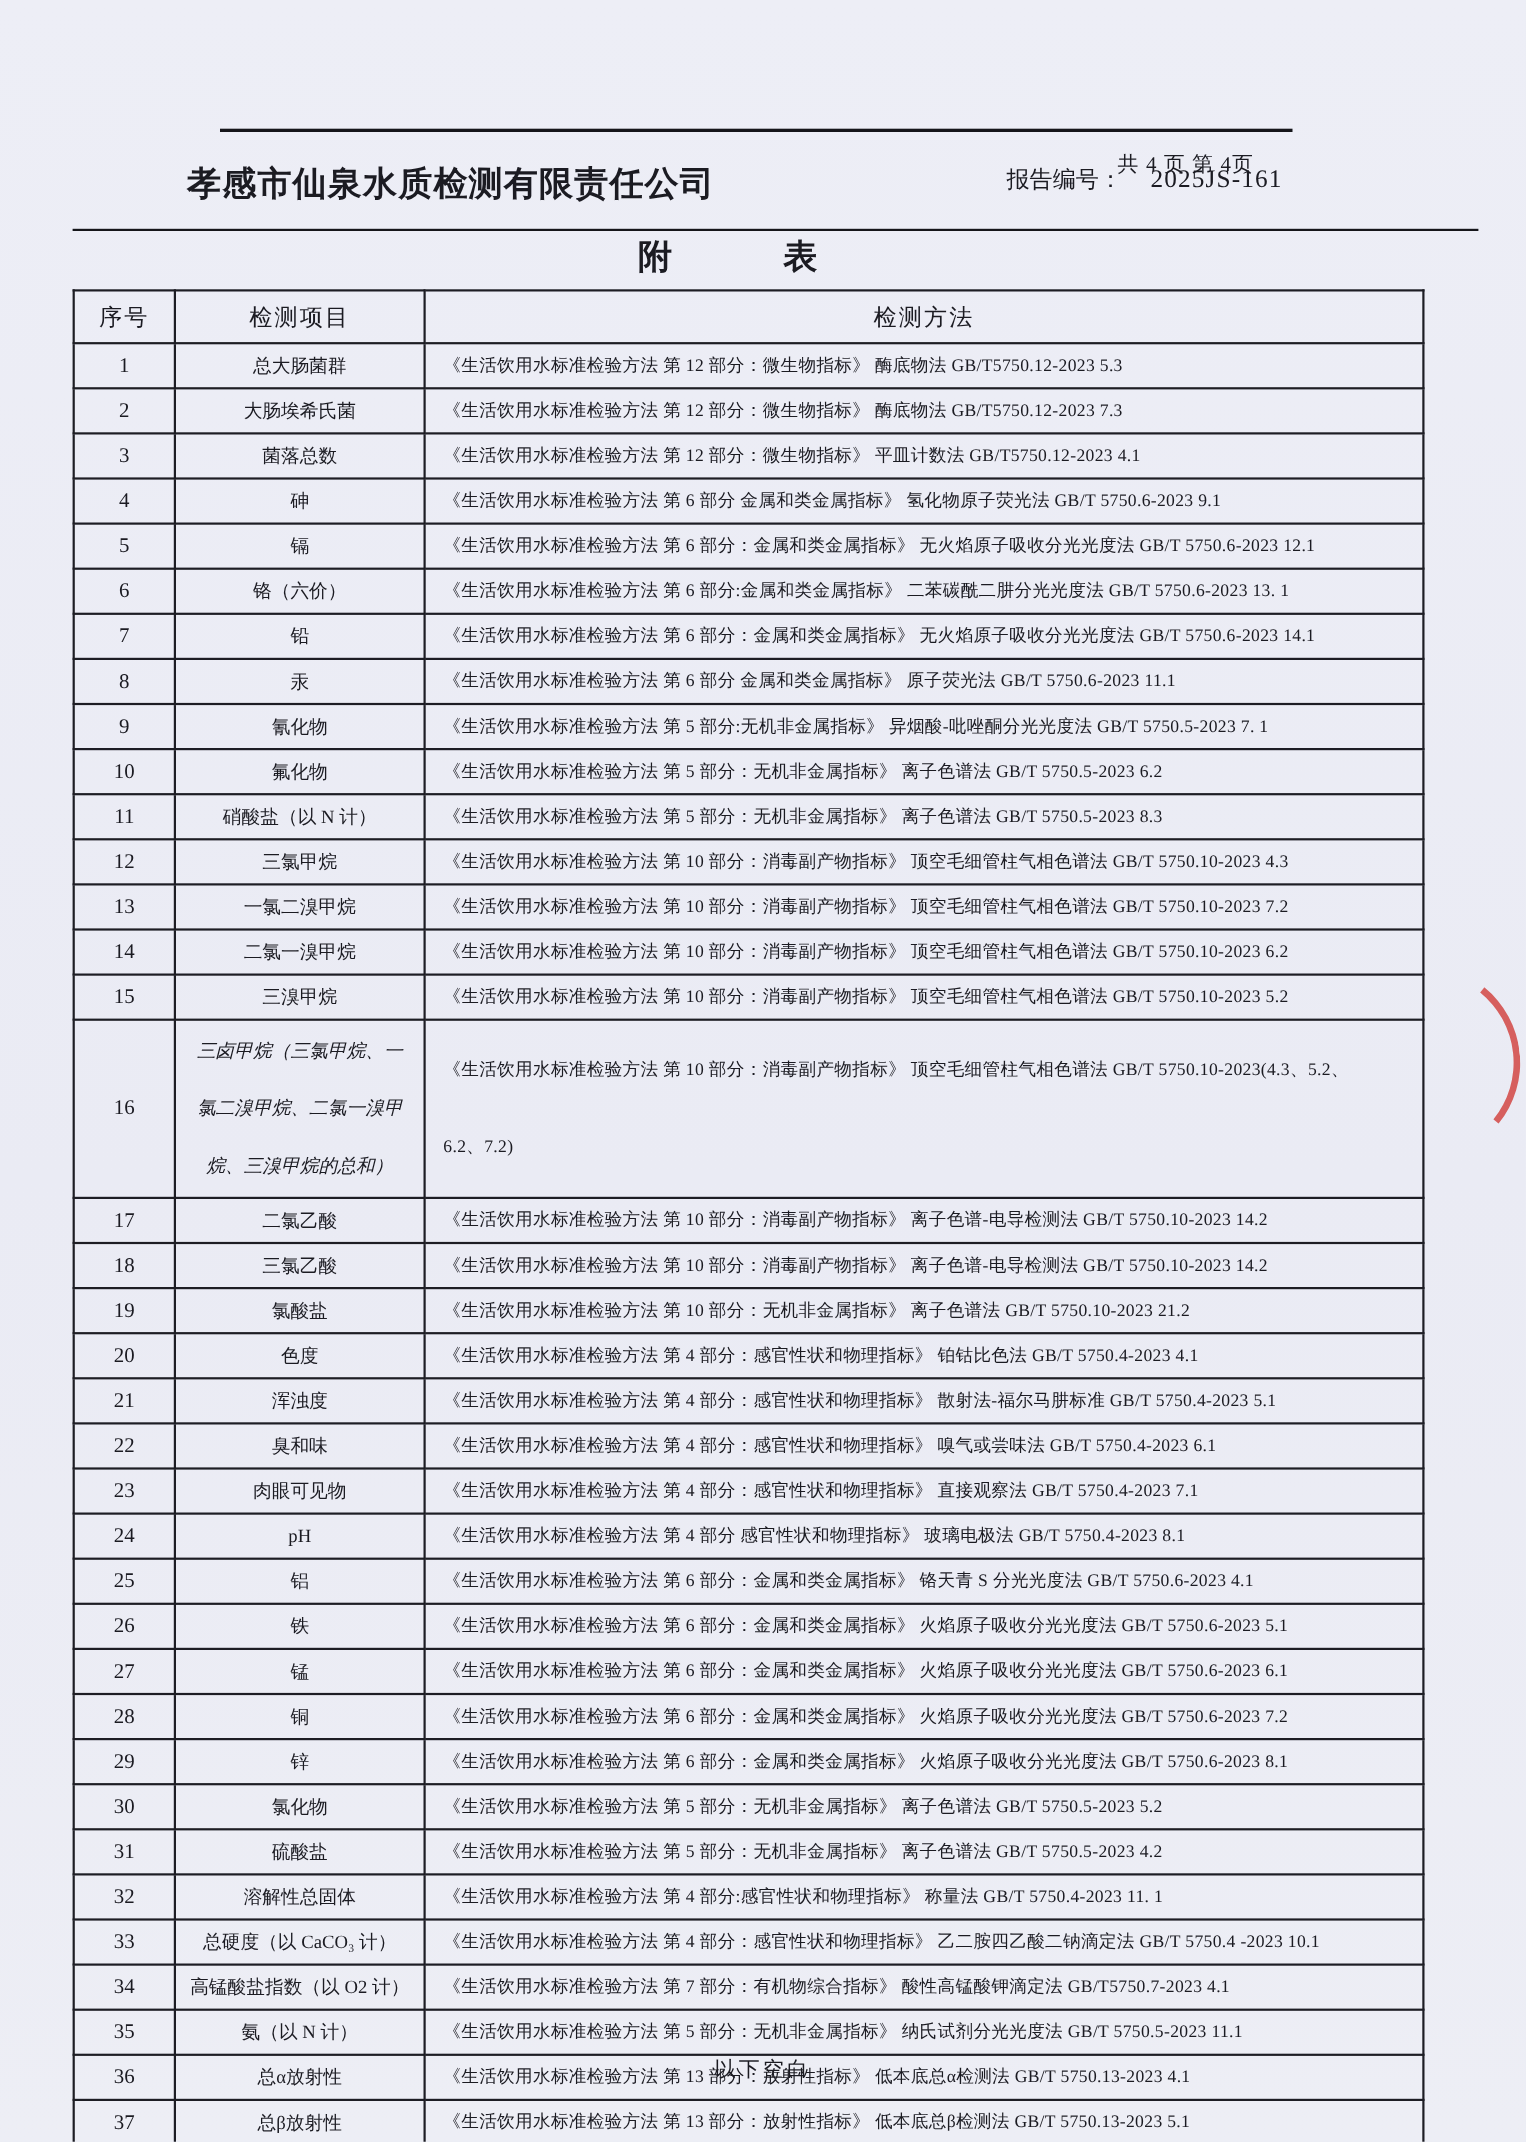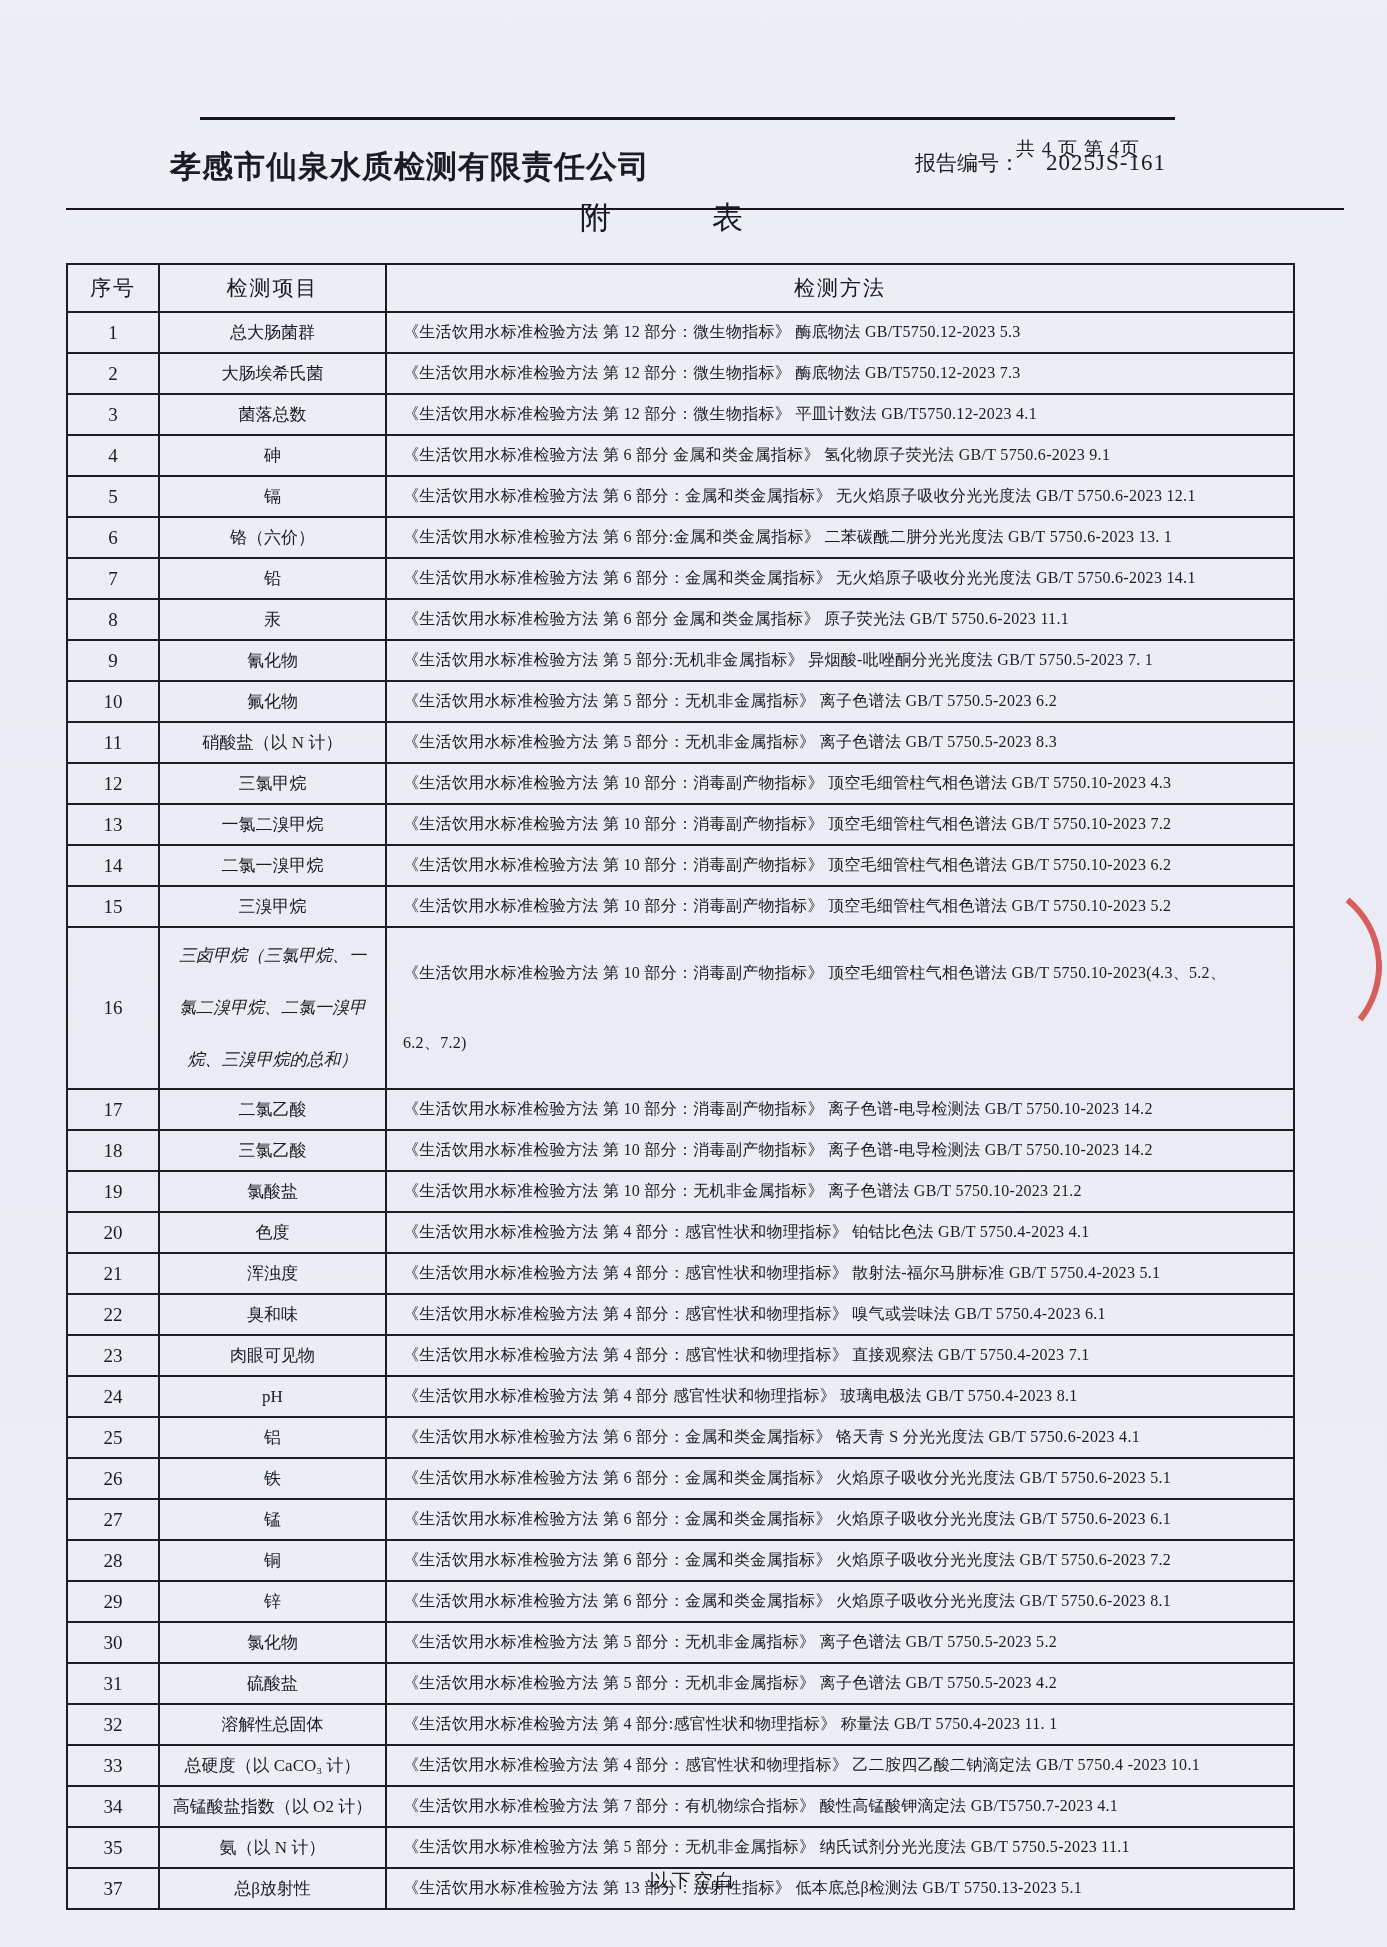--- a/index.html
+++ b/index.html
@@ -12,22 +12,22 @@
   .paper-tint{position:absolute;inset:0;background:linear-gradient(180deg,#edeef6 0%,#eaebf4 55%,#edeef5 100%);pointer-events:none;}
 
   
   .page-indicator{position:absolute;left:1016px;top:88px;font-size:19px;letter-spacing:1px;margin-top:48px;}
   .rule-top{position:absolute;left:200px;top:117px;width:975px;height:3px;background:#15151a;}
   .company-name{position:absolute;left:170px;top:146px;font-size:31px;font-weight:bold;
     font-family:"Liberation Sans","DejaVu Sans",sans-serif;letter-spacing:1px;}
   .report-line{position:absolute;left:915px;top:149px;font-size:21px;white-space:nowrap;text-align:center;}
   .report-line .report-no{font-size:23px;margin-left:26px;letter-spacing:1px;}
   .rule-mid{position:absolute;left:66px;top:208px;width:1278px;height:2px;background:#15151a;}
-  .doc-title{position:absolute;left:0;top:197px;width:1325px;text-align:center;
-    font-size:31px;font-weight:normal;letter-spacing:2px;}
+  .doc-title{position:absolute;left:0;top:213px;width:1325px;text-align:center;
+    font-size:31px;font-weight:bold;letter-spacing:2px;}
 
   
   table.methods{position:absolute;left:66px;top:263px;width:1227px;border-collapse:collapse;table-layout:fixed;}
   table.methods col.c-no{width:92px;}
   table.methods col.c-item{width:227px;}
   table.methods col.c-method{width:908px;}
   table.methods th,table.methods td{border:2px solid #1d1d24;vertical-align:middle;overflow:hidden;}
   table.methods th{height:44px;font-size:21px;font-weight:normal;text-align:center;letter-spacing:2px;}
   table.methods td{height:37px;}
   td.col-no{text-align:center;font-size:19px;}
@@ -244,20 +244,25 @@
         <td class="col-no">34</td>
         <td class="col-item">高锰酸盐指数（以 O2 计）</td>
         <td class="col-method">《生活饮用水标准检验方法 第 7 部分：有机物综合指标》 酸性高锰酸钾滴定法 GB/T5750.7-2023 4.1</td>
       </tr>
       <tr>
         <td class="col-no">35</td>
         <td class="col-item">氨（以 N 计）</td>
         <td class="col-method">《生活饮用水标准检验方法 第 5 部分：无机非金属指标》 纳氏试剂分光光度法 GB/T 5750.5-2023 11.1</td>
       </tr>
       <tr>
+        <td class="col-no">36</td>
+        <td class="col-item">总α放射性</td>
+        <td class="col-method">《生活饮用水标准检验方法 第 13 部分：放射性指标》 低本底总α检测法 GB/T 5750.13-2023 4.1</td>
+      </tr>
+      <tr>
         <td class="col-no">37</td>
         <td class="col-item">总β放射性</td>
         <td class="col-method">《生活饮用水标准检验方法 第 13 部分：放射性指标》 低本底总β检测法 GB/T 5750.13-2023 5.1</td>
       </tr>
     </tbody>
 </table>
 
 <div class="footer-note">以下空白</div>
 
 <div class="seal-arc" style="border-right-color: rgb(211, 71, 67);"></div>

